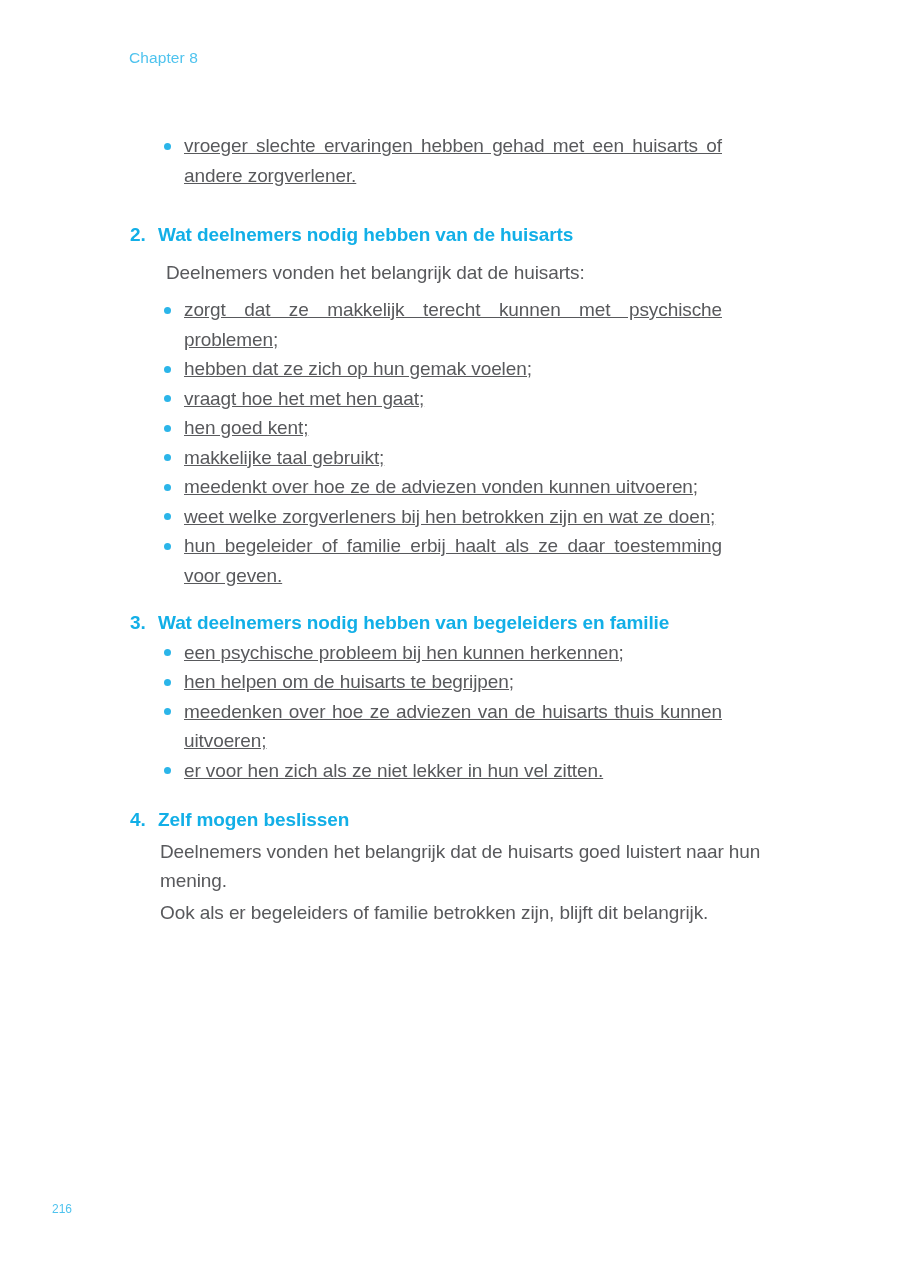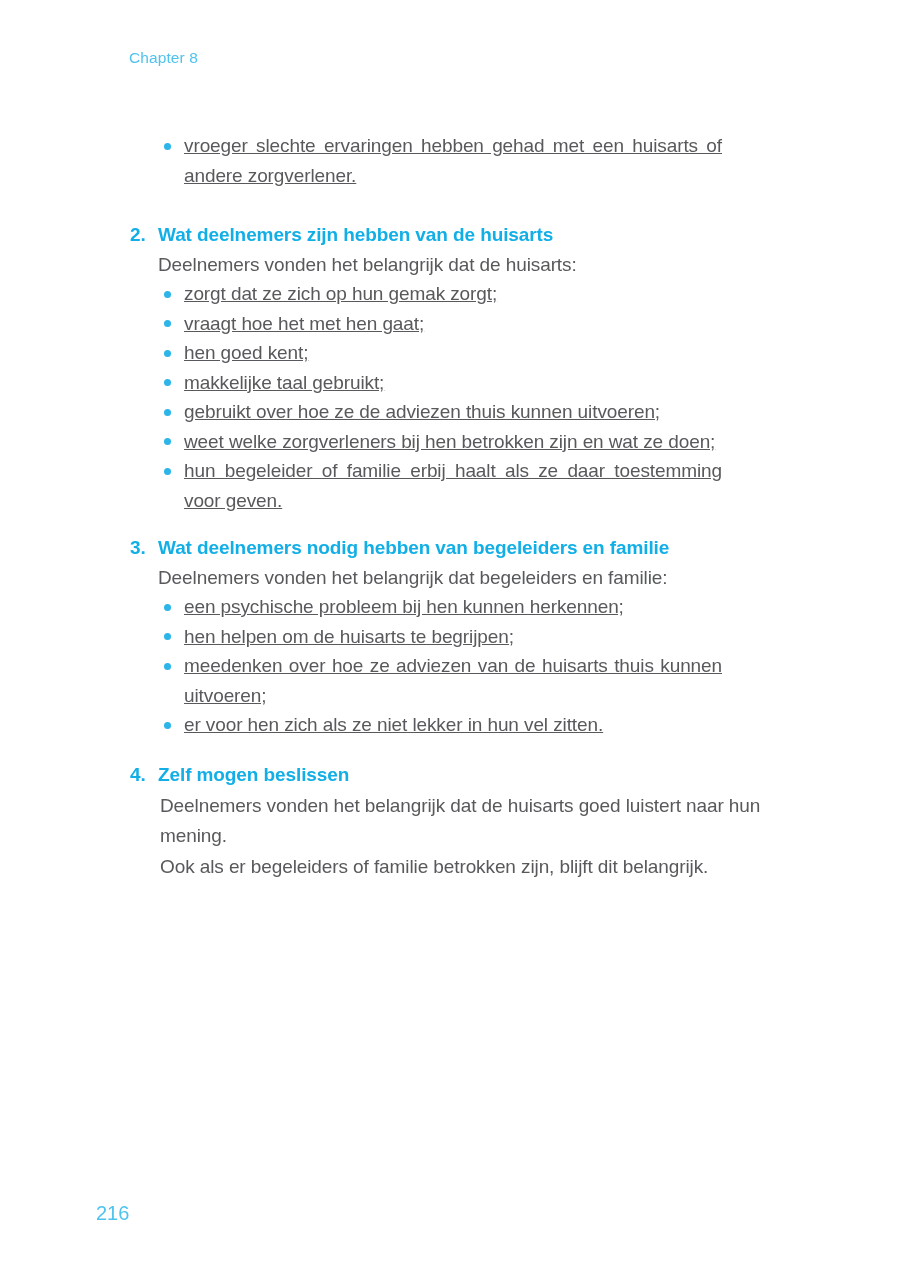--- a/index.html
+++ b/index.html
@@ -60,71 +60,70 @@
   }
   .heading-row h2 {
     font-size: 19px;
     font-weight: 700;
     color: var(--accent);
     letter-spacing: -0.1px;
   }
   section.sec-2 { margin-top: 30px; }
   section.sec-3 { margin-top: 18px; }
   section.sec-4 { margin-top: 20px; }
-  p.intro { margin: 0; }
+  p.intro { margin: 8px; }
   p.para { margin: 2px; white-space: pre-line; }
   .page-number {
     position: absolute;
     left: 52px; top: 1202px;
-    font-size: 20px;
+    font-size: 12px;
     color: var(--accent-light);
-    margin-left: 44px;
   }
 </style>
 </head>
 <body>
 
 <div class="page">
 
   <div class="chapter-header">Chapter 8</div>
 
   <div class="content">
 
     <div class="sec-body">
       <ul class="bullets">
         <li>vroeger slechte ervaringen hebben gehad met een huisarts of andere zorgverlener.</li>
       </ul>
     </div>
 
     <section class="sec-2">
       <div class="heading-row">
         <span class="num">2.</span>
-        <h2>Wat deelnemers zijn hebben van de huisarts</h2>
+        <h2>Wat deelnemers nodig hebben van de huisarts</h2>
       </div>
       <div class="sec-body">
         <p class="intro">Deelnemers vonden het belangrijk dat de huisarts:</p>
         <ul class="bullets">
-          <li>zorgt dat ze zich op hun gemak zorgt;</li>
+          <li>zorgt dat ze makkelijk terecht kunnen met psychische problemen;</li>
+          <li>hebben dat ze zich op hun gemak voelen;</li>
           <li>vraagt hoe het met hen gaat;</li>
           <li>hen goed kent;</li>
           <li>makkelijke taal gebruikt;</li>
-          <li>gebruikt over hoe ze de adviezen thuis kunnen uitvoeren;</li>
+          <li>meedenkt over hoe ze de adviezen vonden kunnen uitvoeren;</li>
           <li>weet welke zorgverleners bij hen betrokken zijn en wat ze doen;</li>
           <li>hun begeleider of familie erbij haalt als ze daar toestemming voor geven.</li>
         </ul>
       </div>
     </section>
 
     <section class="sec-3">
       <div class="heading-row">
         <span class="num">3.</span>
         <h2>Wat deelnemers nodig hebben van begeleiders en familie</h2>
       </div>
       <div class="sec-body">
-        <p class="intro">Deelnemers vonden het belangrijk dat begeleiders en familie:</p>
         <ul class="bullets">
           <li>een psychische probleem bij hen kunnen herkennen;</li>
           <li>hen helpen om de huisarts te begrijpen;</li>
           <li>meedenken over hoe ze adviezen van de huisarts thuis kunnen uitvoeren;</li>
           <li>er voor hen zich als ze niet lekker in hun vel zitten.</li>
         </ul>
       </div>
     </section>
 
     <section class="sec-4">

